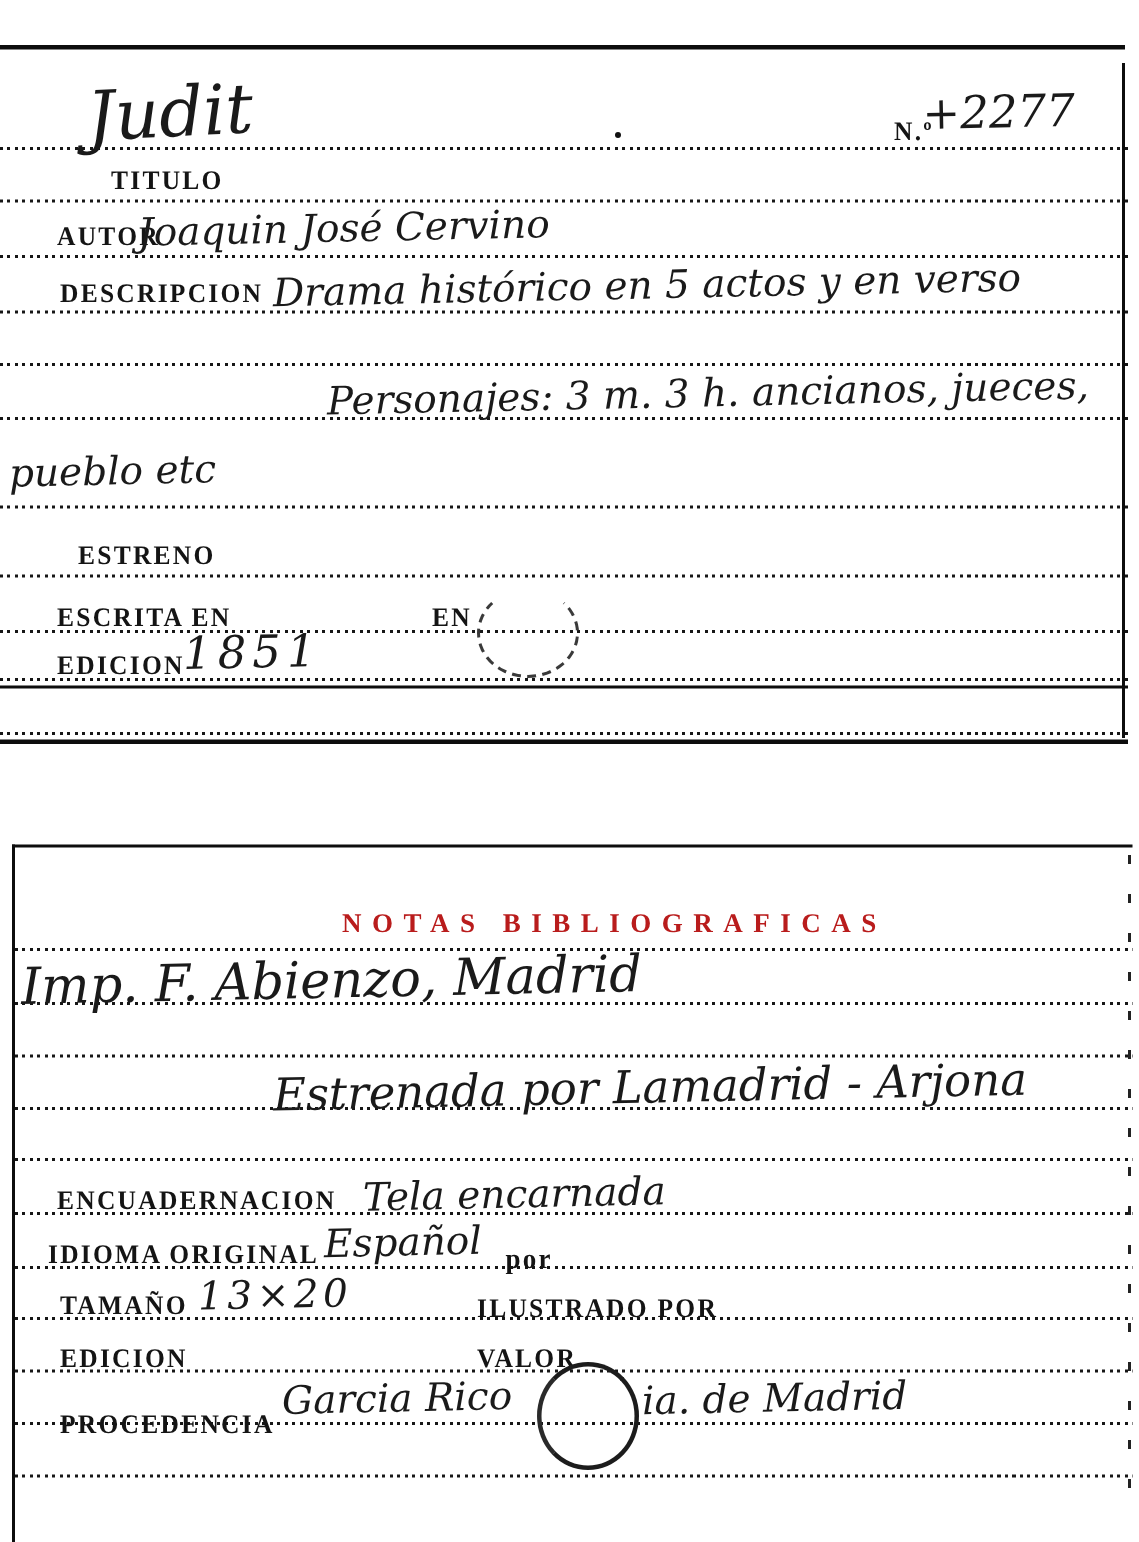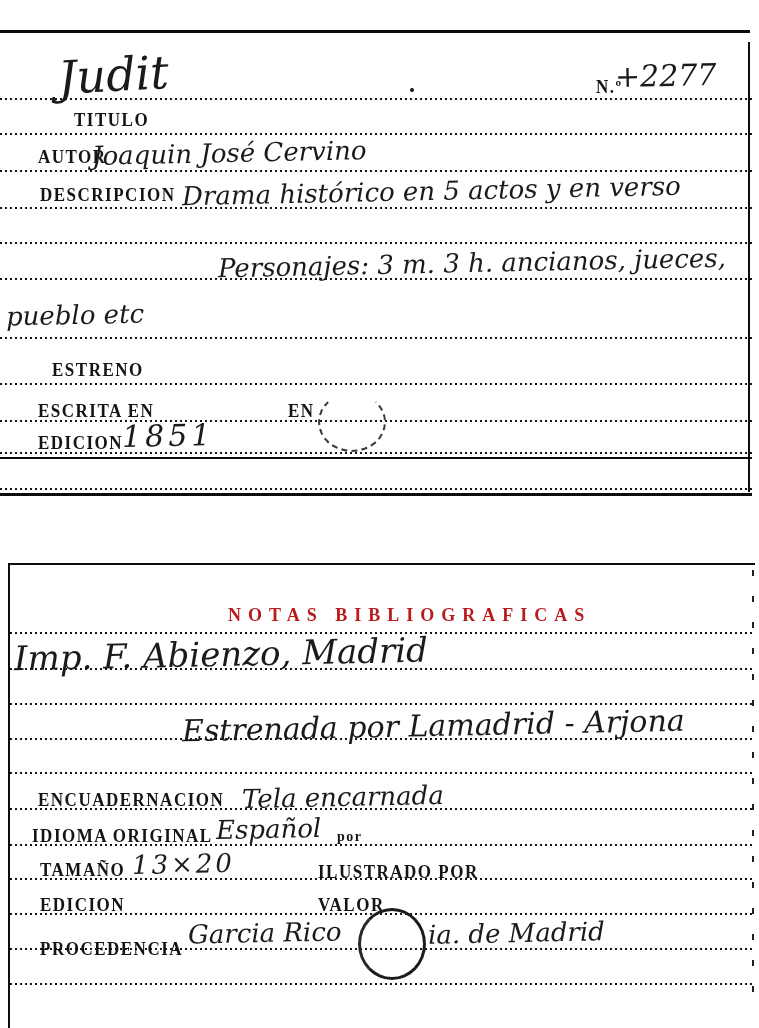--- a/index.html
+++ b/index.html
@@ -27,21 +27,21 @@
   .label{
     position:absolute;
     font-family:"Liberation Serif", serif;
     font-weight:bold;
     font-size:17px;
     letter-spacing:1.5px;
     color:#141414;
     white-space:nowrap;
     transform:scaleY(1.05);
   }
-  .label.small{font-size:14px;}
+  .label.small{font-size:18px;}
   .header-spaced{
     position:absolute;
     font-family:"Liberation Serif", serif;
     font-weight:bold;
     font-size:18px;
     letter-spacing:7px;
     color:#b91c1c;
     white-space:nowrap;
   }
   

